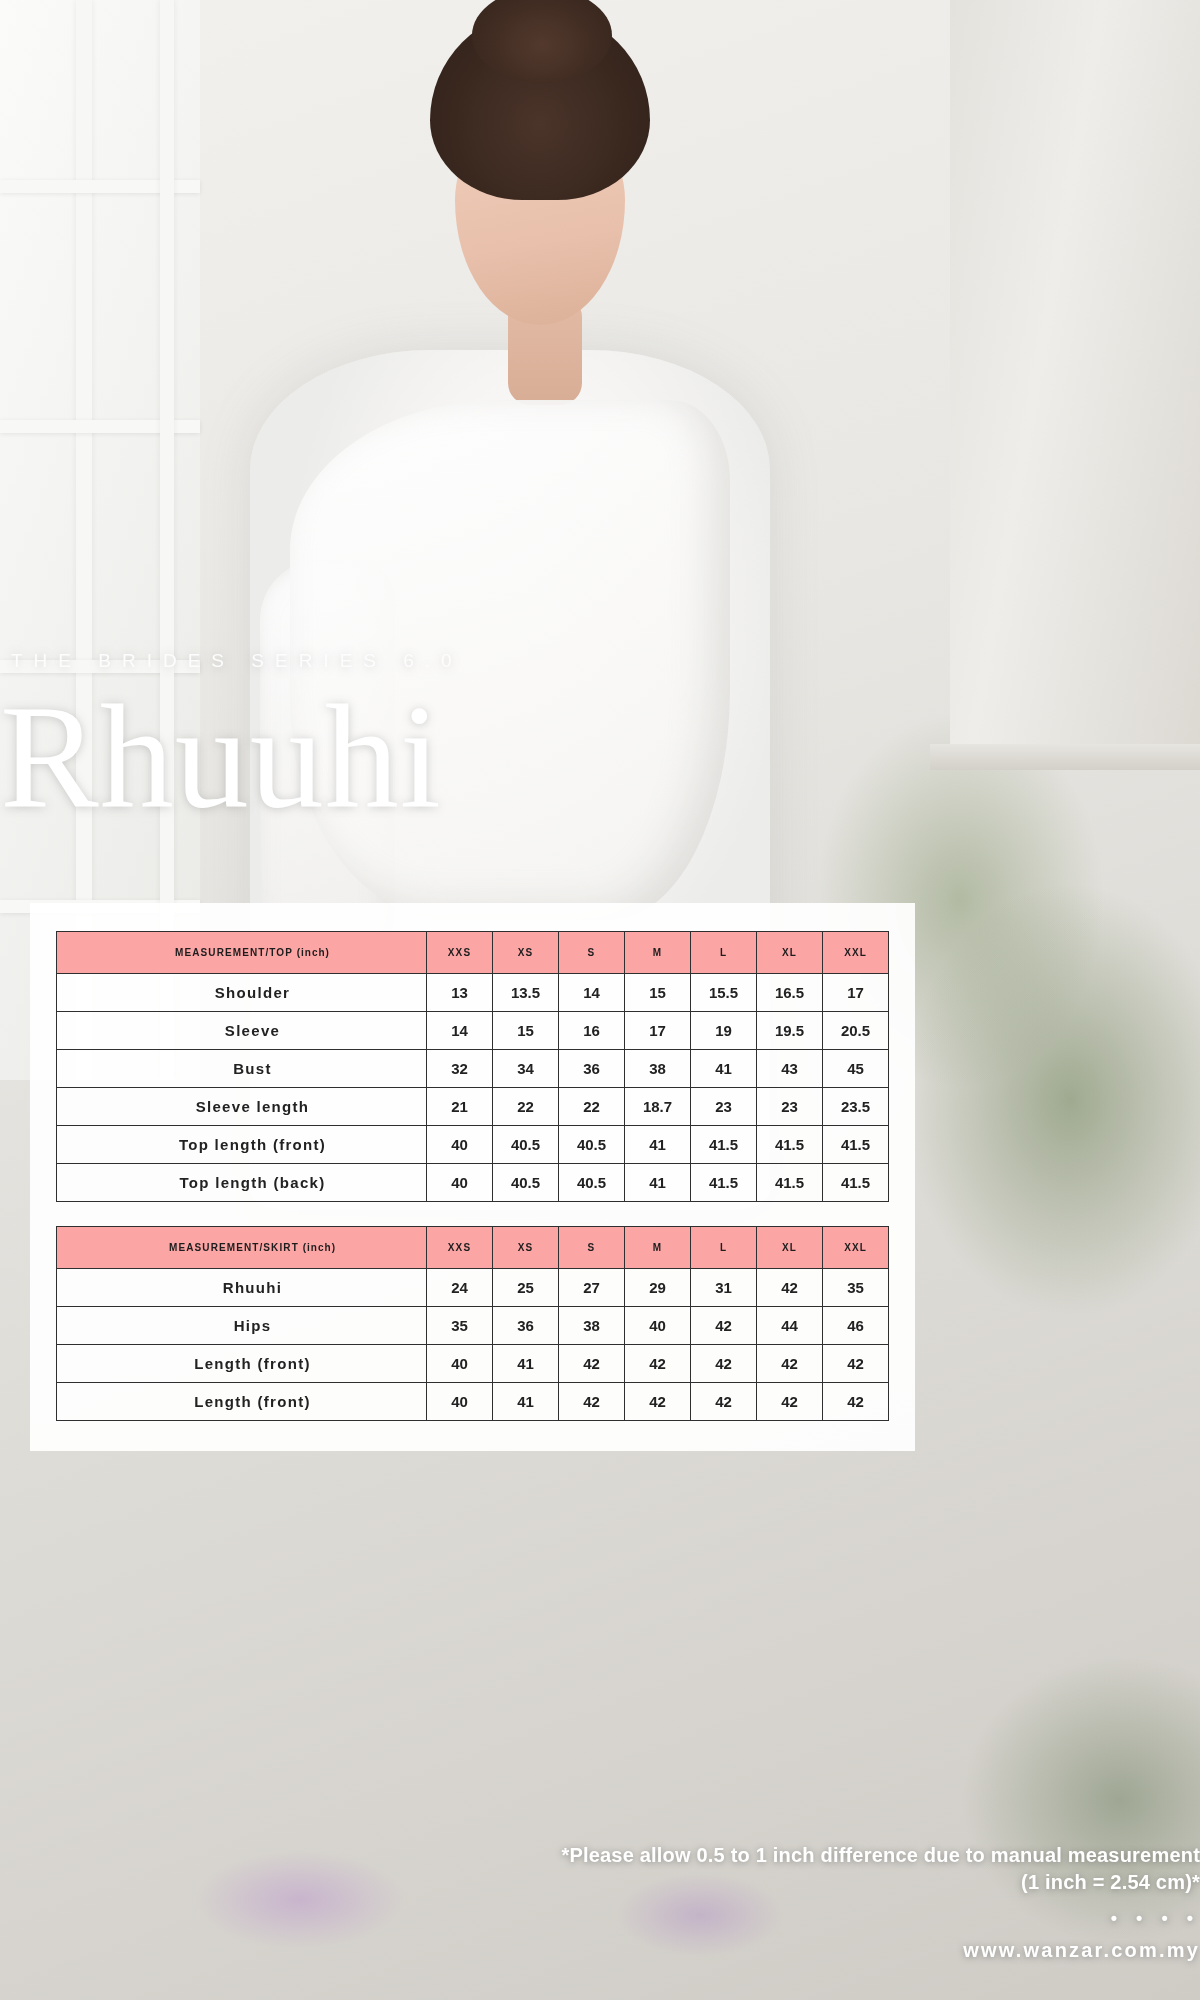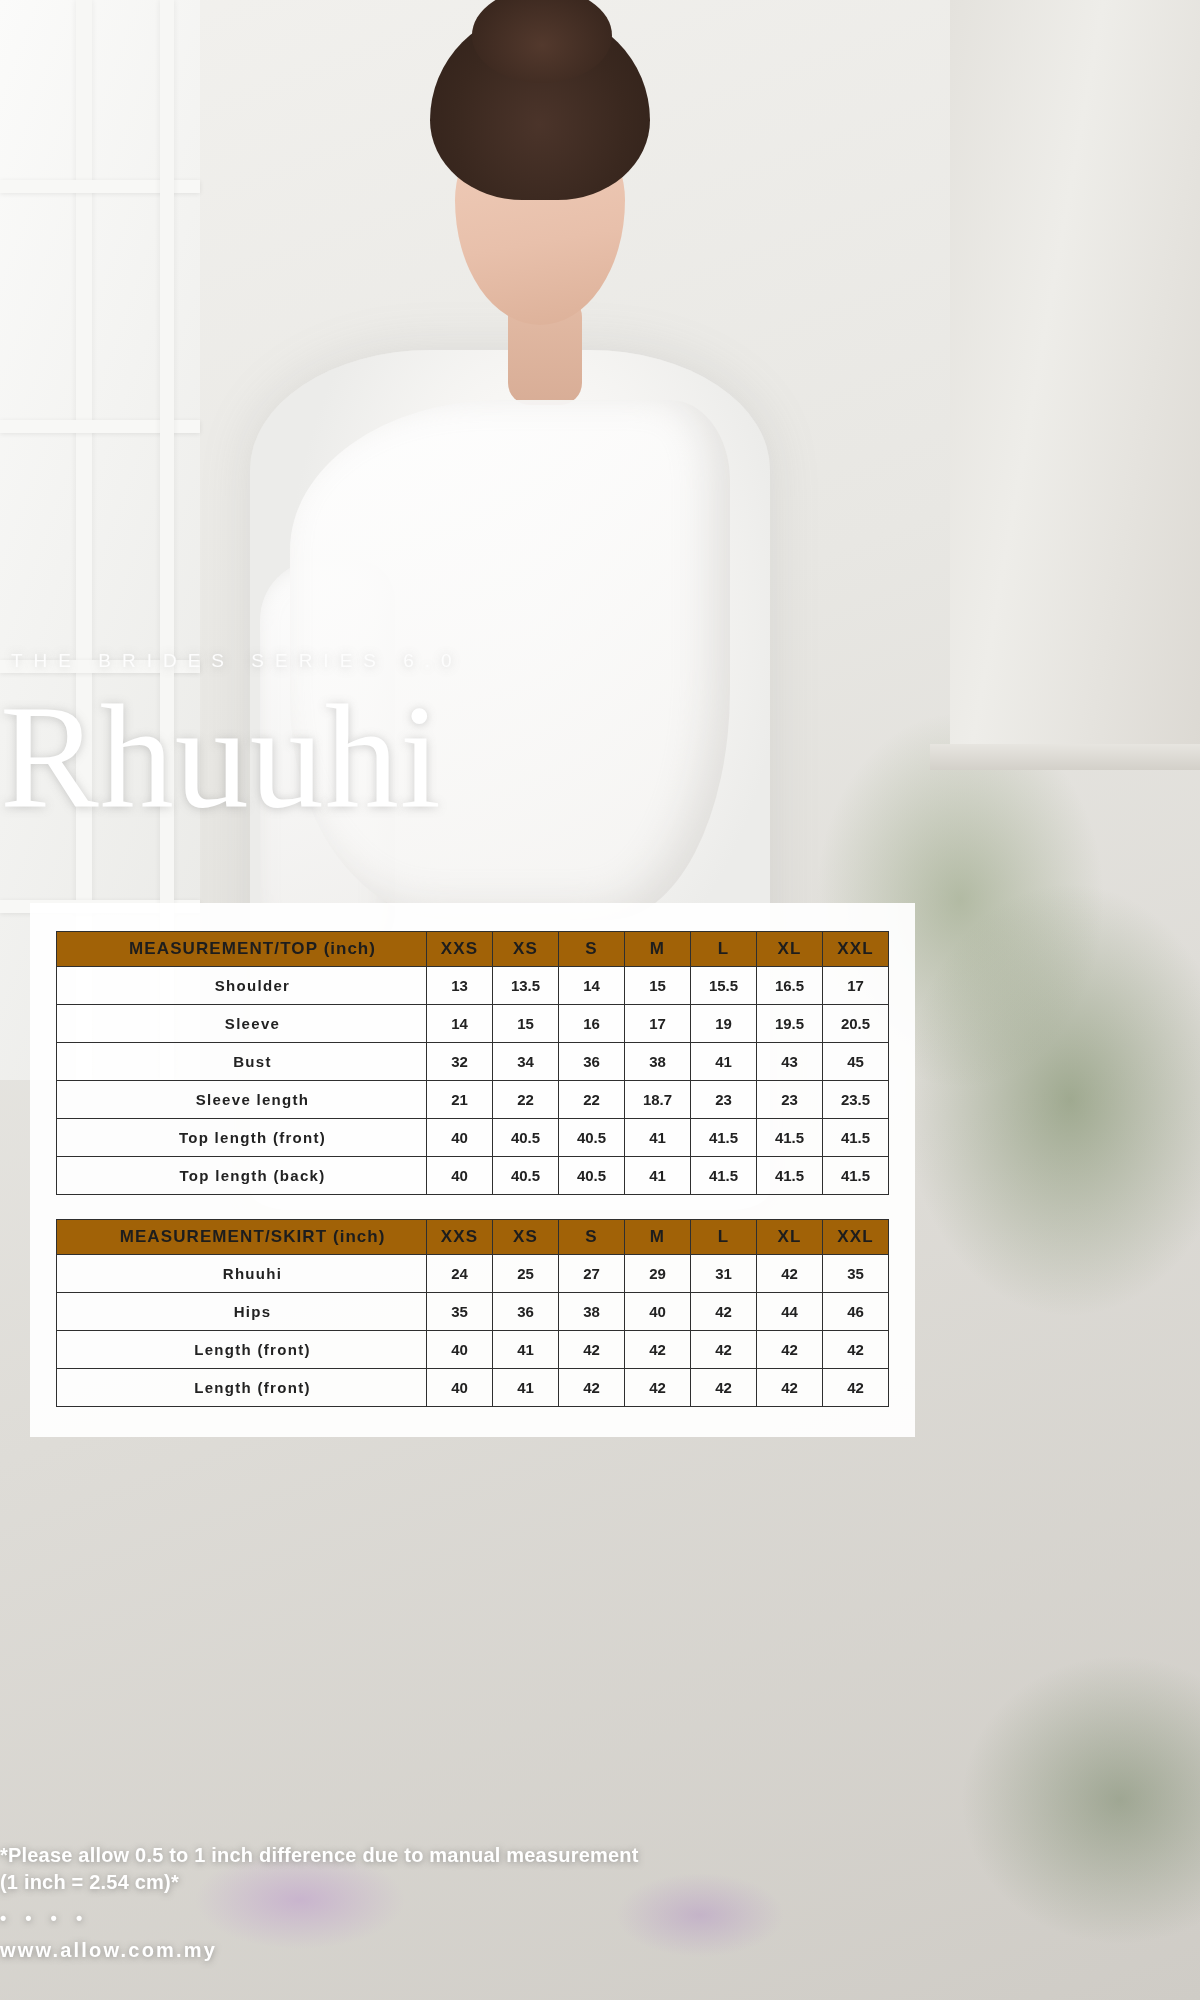--- a/index.html
+++ b/index.html
@@ -156,41 +156,41 @@
 
   table.size-table th, table.size-table td {
     border: 1px solid #2f2f2f;
     height: 38px;
     font-size: 15px;
     color: #222;
     text-align: center;
     font-weight: bold;
   }
   table.size-table thead th {
-    background: #a16207;
-    font-size: 17px;
+    background: #fca5a5;
+    font-size: 10px;
     letter-spacing: 1.1px;
     color: #1d1d1d;
-    height: 35px;
+    height: 42px;
   }
   th.rowhead, td.rowhead {
     text-align: left;
     padding-left: 22px;
     font-weight: bold;
     letter-spacing: 1.3px;
     width: 370px;
   }
   thead th.rowhead { letter-spacing: 1.6px; }
   .unit { font-weight: bold; letter-spacing: 1px; }
 
   
   .footer {
     position: absolute;
     left: 0; right: 0; bottom: 38px;
-    text-align: left;
+    text-align: right;
     color: #ffffff;
     text-shadow: 0 1px 6px rgba(90,90,90,.55);
   }
   .footer .note {
     font-size: 20px;
     font-weight: bold;
     line-height: 1.35;
     letter-spacing: .2px;
   }
   .footer .dots {
@@ -377,16 +377,16 @@
         </tr>
       </tbody>
     </table>
 
   </div>
 
   <div class="footer">
     <div class="note">*Please allow 0.5 to 1 inch difference due to manual measurement</div>
     <div class="note">(1 inch = 2.54 cm)*</div>
     <div class="dots">• • • •</div>
-    <div class="url">www.allow.com.my</div>
+    <div class="url">www.wanzar.com.my</div>
   </div>
 
 </div>
 
 </body></html>

